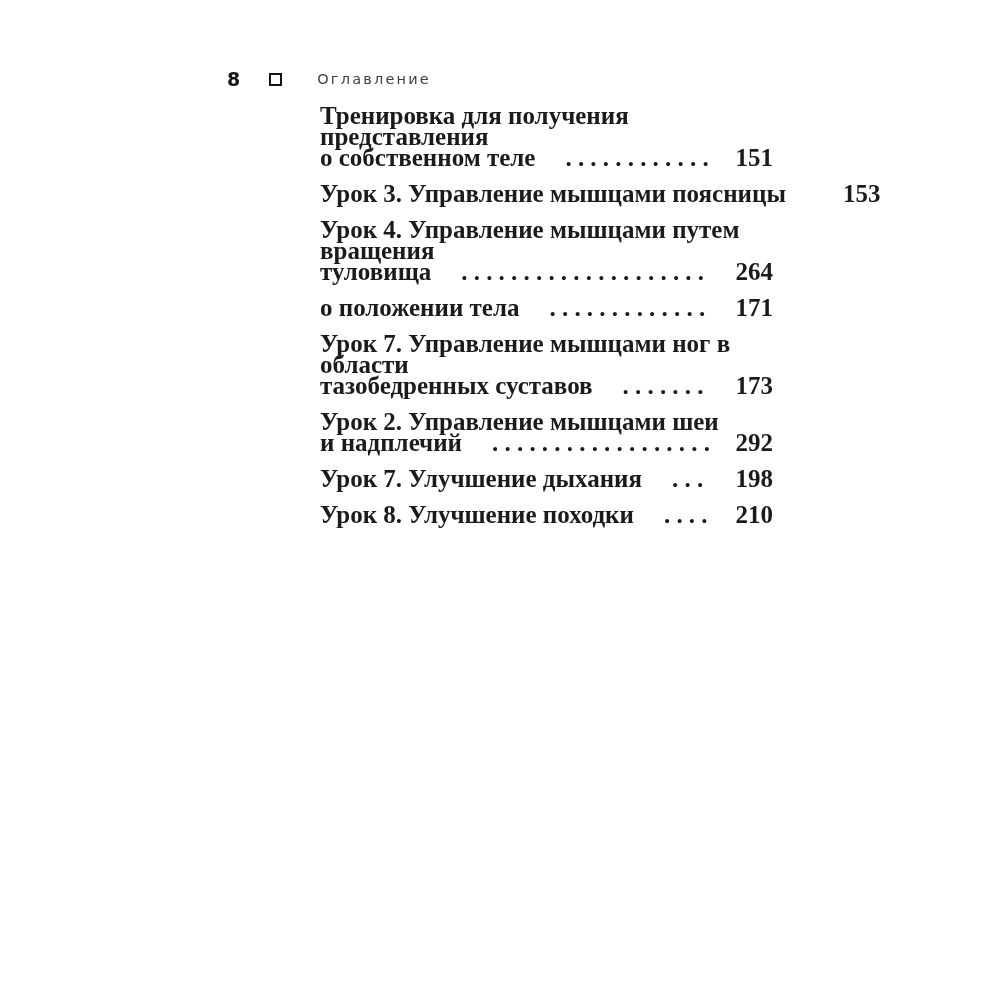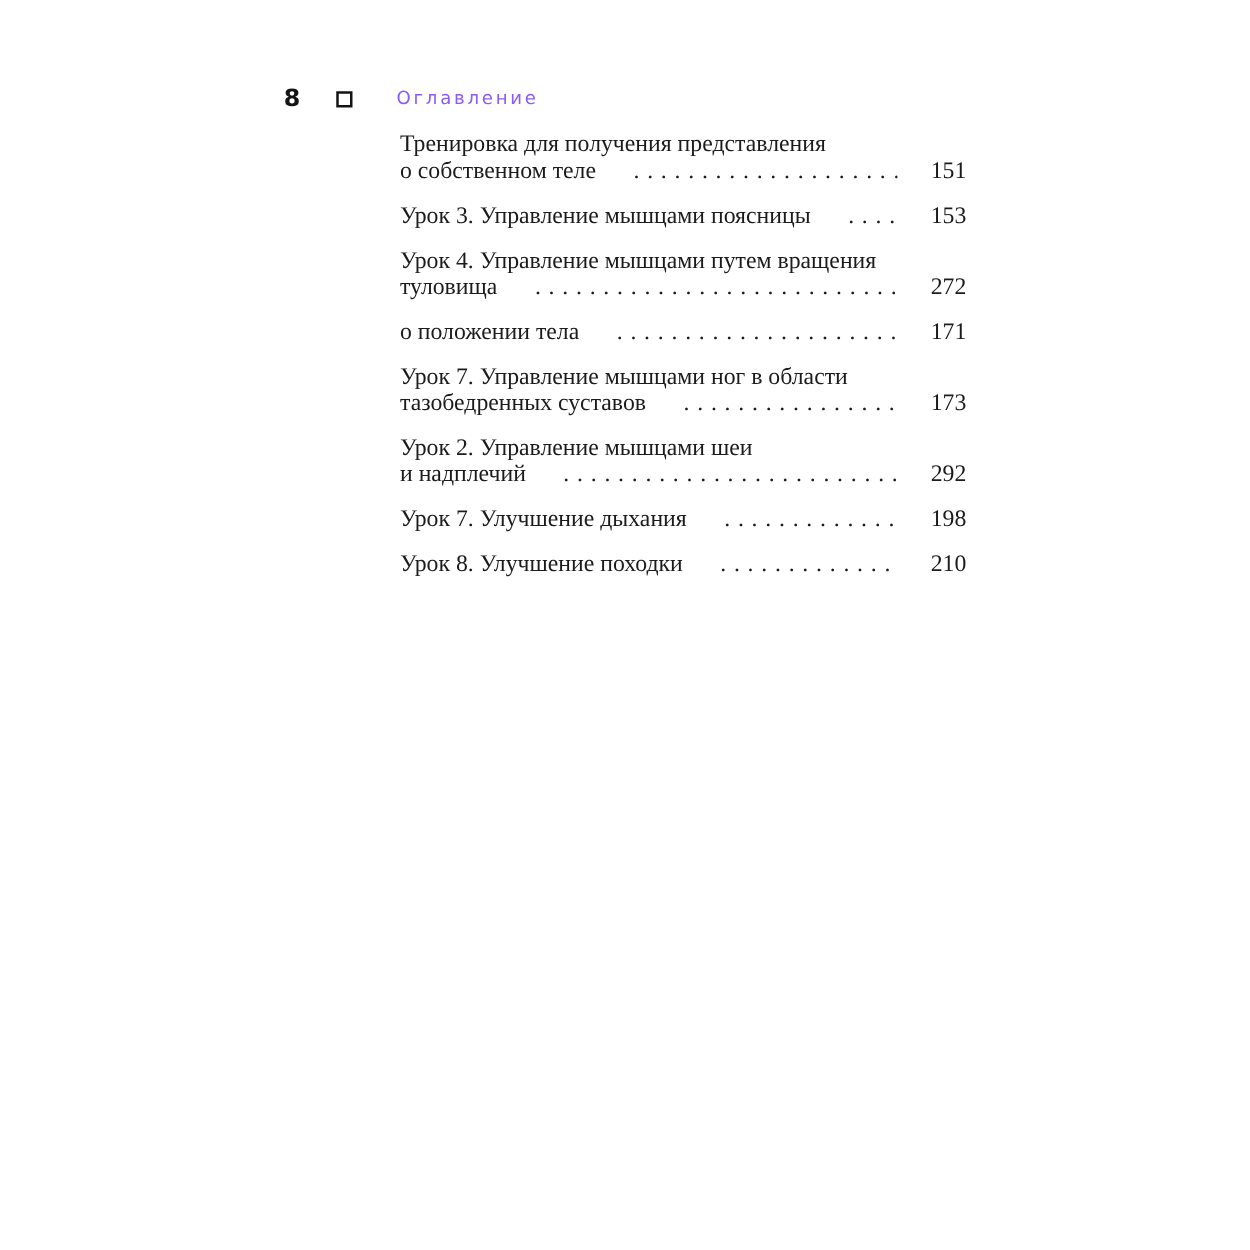--- a/index.html
+++ b/index.html
@@ -37,31 +37,31 @@
     width: 9px;
     height: 9px;
     border: 2.5px solid #141414;
     margin-left: 29px;
     margin-top: 1px;
   }
   .header-title {
     margin-left: 35px;
     font-size: 14.5px;
     letter-spacing: 2.2px;
-    color: #8b5cf6;
+    color: #404040;
   }
 
   
   .toc {
     position: absolute;
     left: 320px;
     top: 105px;
     width: 453px;
-    font-size: 19px;
-    font-weight: normal;
+    font-size: 25px;
+    font-weight: bold;
     line-height: 21px;
   }
   .toc-entry {
     margin-bottom: 15px;
   }
   .toc-line1:empty {
     display: none;
   }
   .toc-lastline {
     display: flex;
@@ -114,21 +114,21 @@
         <span class="toc-dots">........................................................................</span>
         <span class="toc-page">153</span>
       </div>
     </div>
 
     <div class="toc-entry">
       <div class="toc-line1">Урок 4. Управление мышцами путем вращения</div>
       <div class="toc-lastline">
         <span class="toc-tail">туловища</span>
         <span class="toc-dots">........................................................................</span>
-        <span class="toc-page">272</span>
+        <span class="toc-page">264</span>
       </div>
     </div>
 
     <div class="toc-entry">
       <div class="toc-lastline">
         <span class="toc-tail">о положении тела</span>
         <span class="toc-dots">........................................................................</span>
         <span class="toc-page">171</span>
       </div>
     </div>

